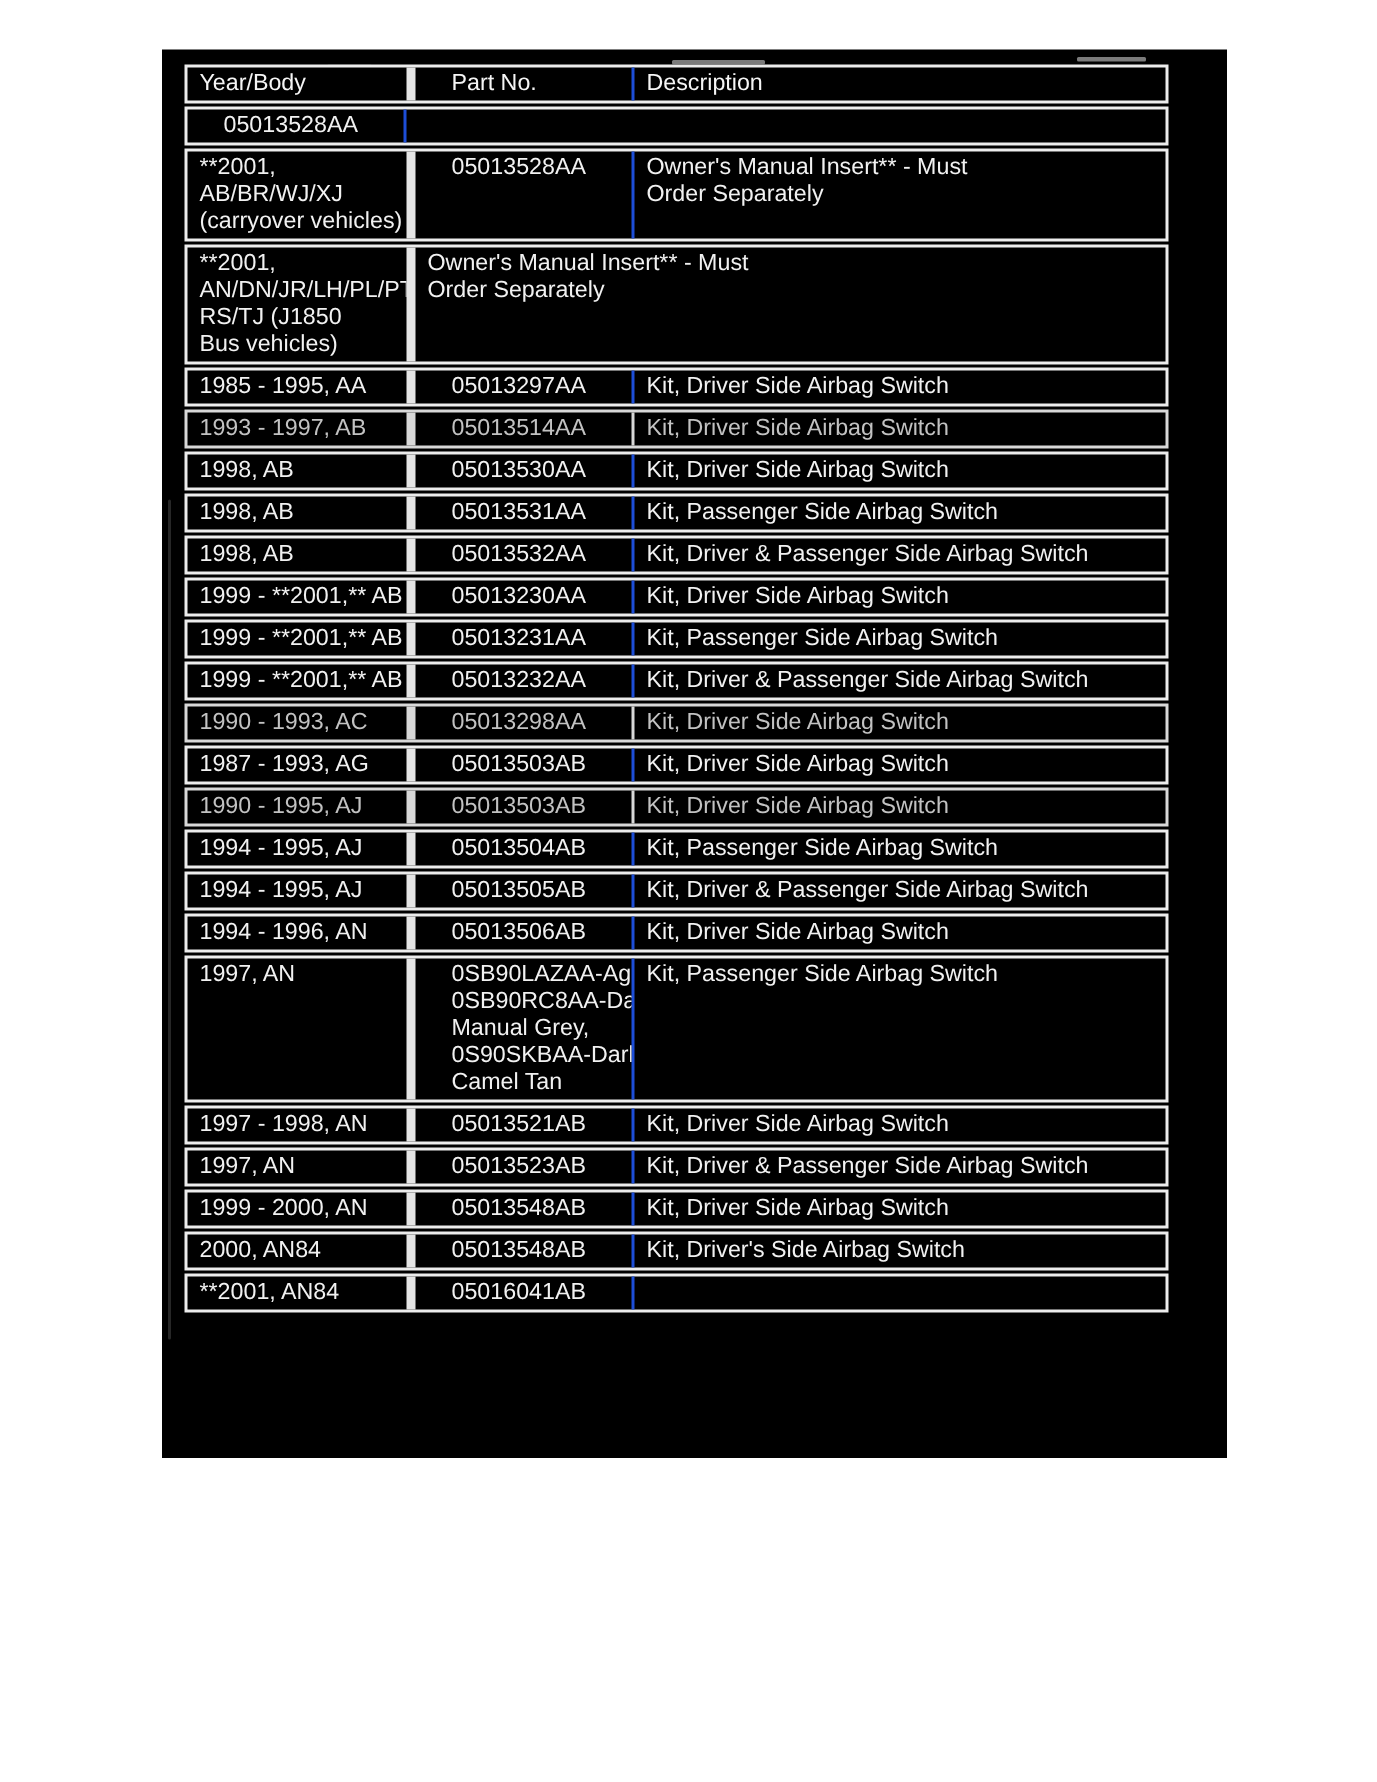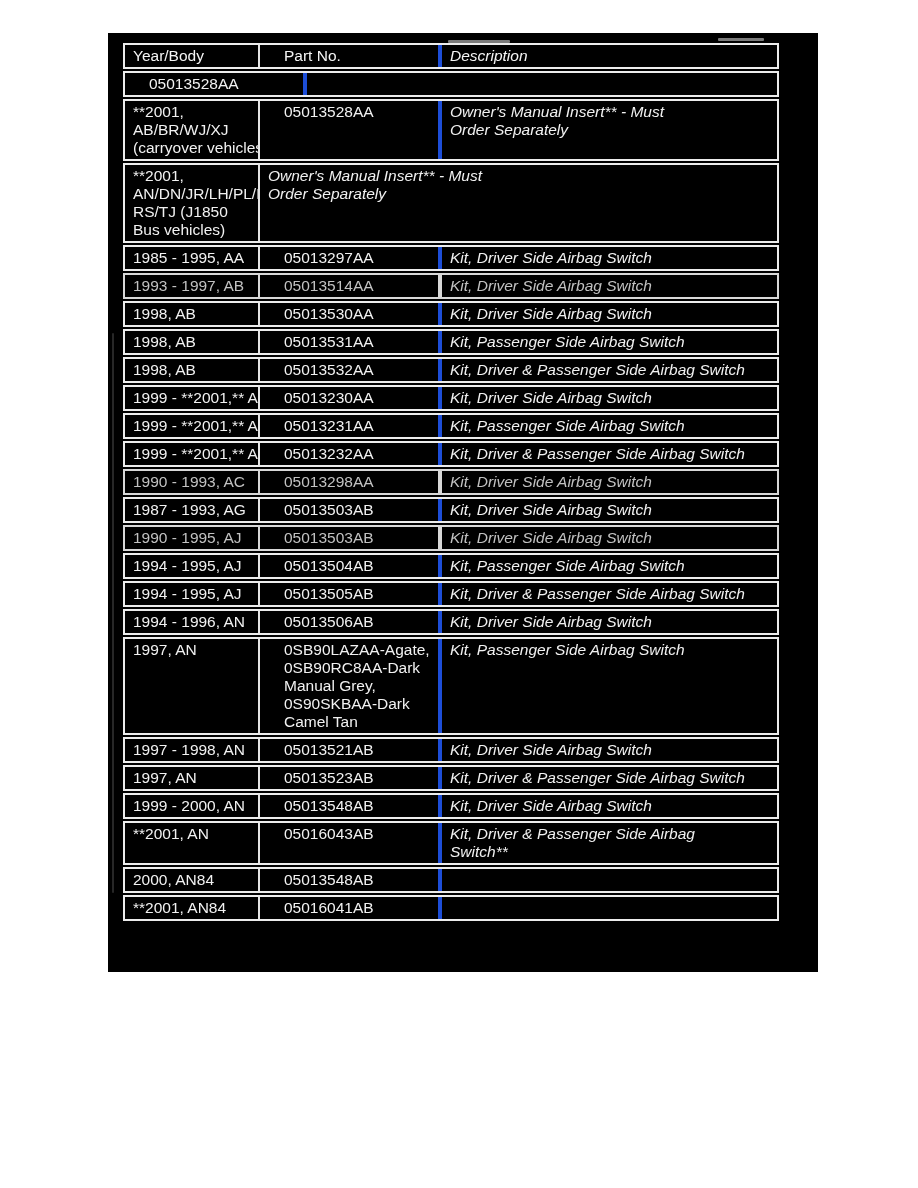--- a/index.html
+++ b/index.html
@@ -35,23 +35,23 @@
     background: #000;
   }
   .cell {
     font-size: 15.5px;
     line-height: 18px;
     color: #f1f1f1;
     padding: 2px 5px 2px 8px;
     white-space: pre;
     overflow: hidden;
   }
-  .c1 { width: 135px; border-right: 2px solid #e5e5e5; flex-shrink: 0; }
-  .c2 { width: 182px; border-right: 4px solid #1d4ed8; flex-shrink: 0; padding-left: 24px; }
-  .c3 { flex: 1; font-style: italic; }
+  .c1 { width: 152px; border-right: 6px solid #e5e5e5; flex-shrink: 0; }
+  .c2 { width: 146px; border-right: 2px solid #1d4ed8; flex-shrink: 0; padding-left: 24px; }
+  .c3 { flex: 1; }
   .trow.header .cell { color: #f5f5f5; }
 
   
   #table-body .trow:nth-child(5) .cell,
   #table-body .trow:nth-child(12) .cell,
   #table-body .trow:nth-child(14) .cell { color: #c2c2c2; }
   #table-body .trow:nth-child(5),
   #table-body .trow:nth-child(12),
   #table-body .trow:nth-child(14) { border-color: #d8d8d8; }
   #table-body .trow:nth-child(5) .c1,
@@ -205,30 +205,25 @@
     <div class="cell c2">05013523AB</div>
     <div class="cell c3">Kit, Driver &amp; Passenger Side Airbag Switch</div>
   </div>
 
   <div class="trow">
     <div class="cell c1">1999 - 2000, AN</div>
     <div class="cell c2">05013548AB</div>
     <div class="cell c3">Kit, Driver Side Airbag Switch</div>
   </div>
 
-  <div class="trow">
-    <div class="cell c1">**2001, AN</div>
-    <div class="cell c2">05016043AB</div>
-    <div class="cell c3">Kit, Driver &amp; Passenger Side Airbag
-Switch**</div>
-  </div>
 
   <div class="trow">
     <div class="cell c1">2000, AN84</div>
     <div class="cell c2">05013548AB</div>
+    <div class="cell c3">Kit, Driver's Side Airbag Switch</div>
   </div>
 
   <div class="trow">
     <div class="cell c1">**2001, AN84</div>
     <div class="cell c2">05016041AB</div>
   </div>
 </div>
     </div>
   </div>
 </div>

